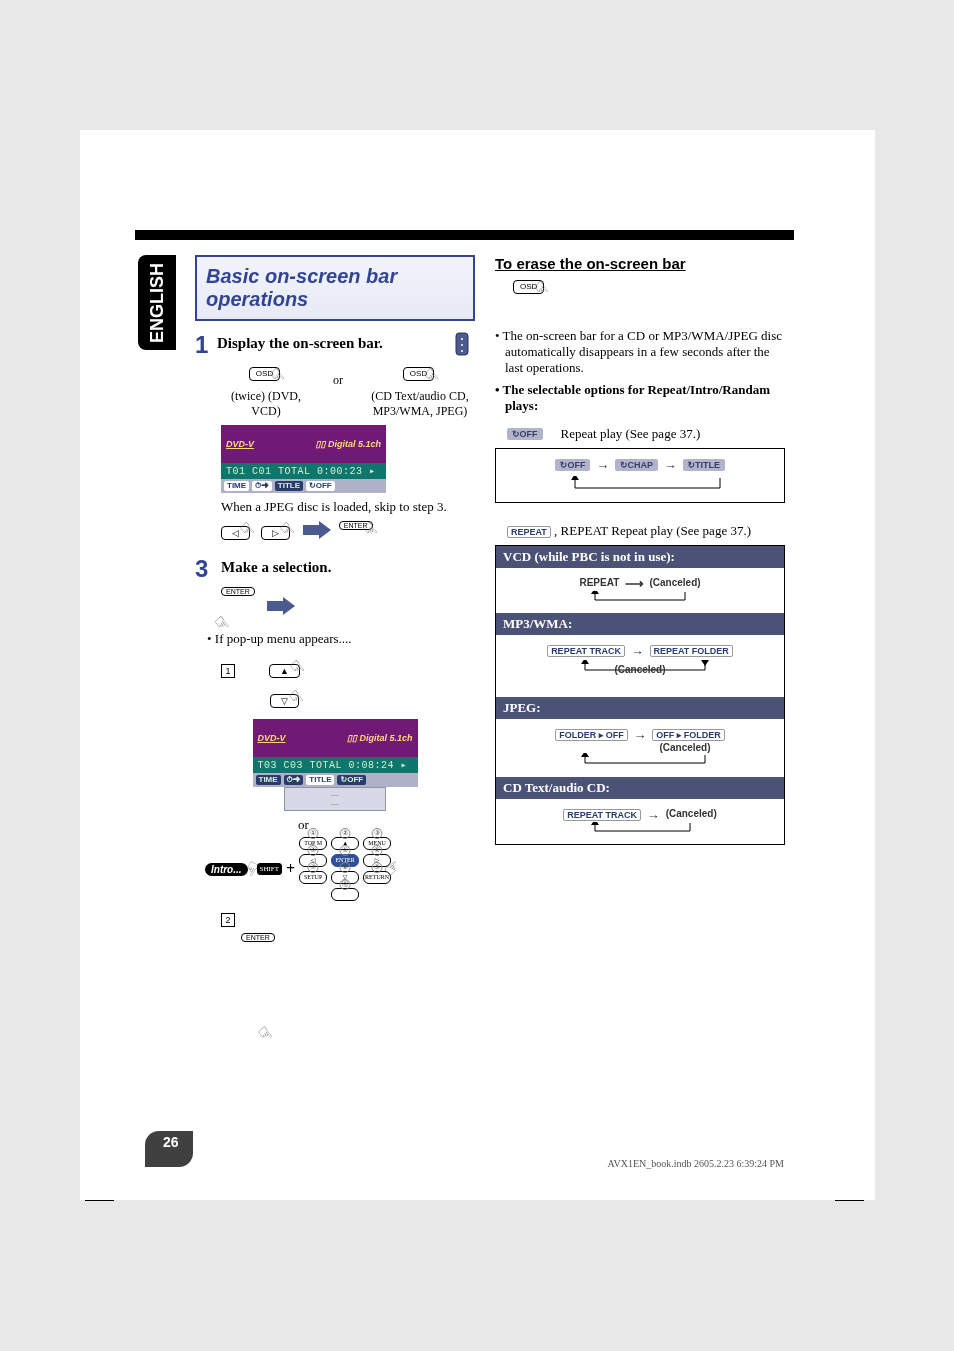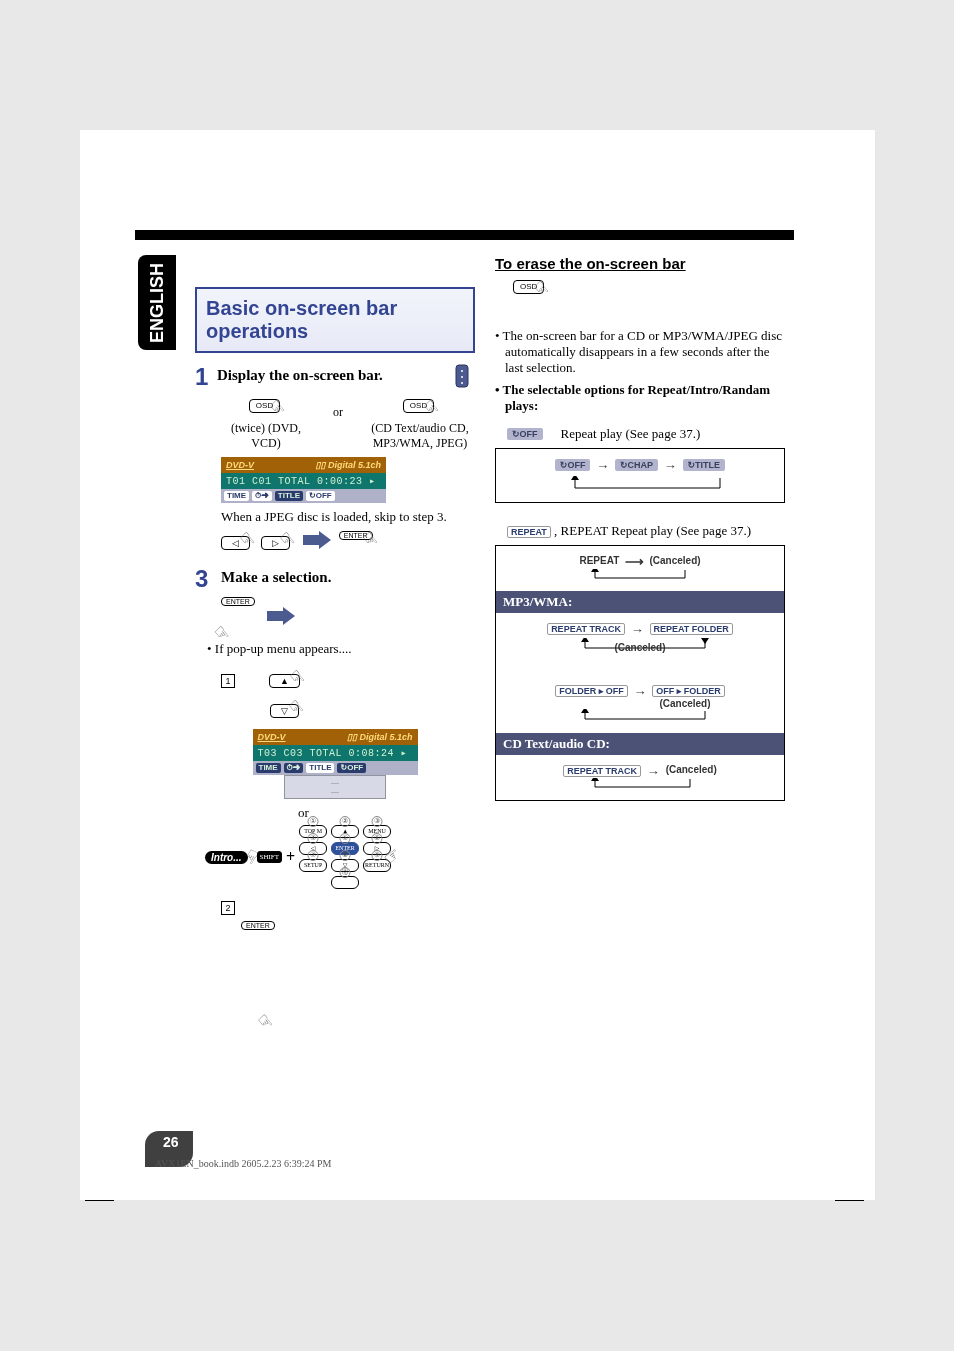--- a/index.html
+++ b/index.html
@@ -86,23 +86,23 @@
   }
   .content { position: absolute; left: 195px; top: 255px; right: 160px; bottom: 180px; }
   .col-left { position: absolute; left: 0; top: 0; width: 280px; }
   .col-right { position: absolute; left: 300px; top: 0; width: 290px; }
   .title-box {
     border: 2px solid #334592;
     background: linear-gradient(#f2f4fb, #e7eaf6);
     color: #334592;
     font-family: Arial, sans-serif;
     font-weight: bold;
+    font-style: italic;
     font-size: 20px;
     padding: 8px 9px;
-    margin-top: 32px;
   }
   .step-num {
     font-family: Arial, sans-serif;
     font-weight: bold;
     color: #334592;
     font-size: 24px;
     display: inline-block;
     width: 22px;
     vertical-align: top;
   }
@@ -135,23 +135,23 @@
     margin: -2px 0 0 -8px;
     color: #666;
   }
   .small-label { font-size: 12px; text-align: center; margin-top: 2px; }
   .osd-bar {
     width: 165px;
     font-family: Arial, sans-serif;
     font-size: 9px;
   }
   .osd-row1 {
-    background: #a16207;
+    background: #701a75;
     color: #ffda7a;
-    padding: 3px 5px;
+    padding: 14px 5px;
     display: flex;
     gap: 6px;
     align-items: center;
     font-style: italic;
     font-weight: bold;
   }
   .osd-row2 {
     background: #0f766e;
     color: #d0f0d0;
     padding: 2px 5px;
@@ -224,21 +224,21 @@
     border-radius: 14px 0 14px 0;
   }
   .footer {
     position: absolute;
     bottom: 182px;
     left: 155px;
     right: 170px;
     font-size: 10px;
     color: #555;
     display: flex;
-    justify-content: flex-start;
+    justify-content: flex-end;
     padding-top: 26px;
   }
   .numbox {
     display: inline-block;
     border: 1px solid #000;
     width: 12px;
     height: 12px;
     text-align: center;
     font-size: 9px;
     line-height: 12px;
@@ -468,21 +468,21 @@
     <div style="margin:8px 0 0 26px;">
       <span class="numbox">2</span>
       <div style="margin:6px 0 0 20px;"><span class="enter-btn">ENTER</span><span class="hand" style="display:block;">☟</span></div>
     </div>
   </div>
 
   <div class="col-right">
     <div class="section-head">To erase the on-screen bar</div>
     <div style="margin-left:18px;"><span class="osd-btn">OSD</span><span class="hand">☟</span></div>
 
-    <div class="note" style="margin-top:28px; margin-left:0; text-indent:-10px; padding-left:10px;">•  The on-screen bar for a CD or MP3/WMA/JPEG disc automatically disappears in a few seconds after the last selection.</div>
+    <div class="note" style="margin-top:28px; margin-left:0; text-indent:-10px; padding-left:10px;">•  The on-screen bar for a CD or MP3/WMA/JPEG disc automatically disappears in a few seconds after the last operations.</div>
     <div class="note" style="margin-left:0; font-weight:bold; text-indent:-10px; padding-left:10px;">•  The selectable options for Repeat/Intro/Randam plays:</div>
 
     <div style="margin:10px 0 0 12px;">
       <span class="chip">↻OFF</span>
       <span style="font-size:13px; margin-left:14px;">Repeat play (See page 37.)</span>
     </div>
     <div class="option-box">
       <div class="option-body">
         <div class="repeat-row">
           <span class="chip">↻OFF</span>
@@ -498,20 +498,21 @@
       </div>
     </div>
 
     <div style="margin:20px 0 0 12px; font-size:13px;">
       <span class="chip repeat">REPEAT</span>
       <span>, REPEAT</span>
       <span> Repeat play (See page 37.)</span>
     </div>
 
     <div class="option-box">
+      <div class="option-head">VCD (while PBC is not in use):</div>
       <div class="option-body">
         <span>REPEAT</span>
         <span class="arrow">⟶</span>
         <span style="font-weight:bold;">(Canceled)</span>
         <div><svg width="110" height="12">
               <path d="M 10 1 L 10 9 L 100 9 L 100 1" stroke="#000" fill="none"></path>
               <polygon points="6,3 14,3 10,-3" fill="#000"></polygon>
             </svg></div>
       </div>
       <div class="option-head">MP3/WMA:</div>
@@ -519,20 +520,21 @@
         <span class="chip repeat">REPEAT TRACK</span>
         <span class="arrow">→</span>
         <span class="chip repeat">REPEAT FOLDER</span>
         <div style="margin-top:2px;"><svg width="150" height="16">
               <path d="M 20 2 L 20 10 L 140 10 L 140 2" stroke="#000" fill="none"></path>
               <polygon points="16,4 24,4 20,-2" fill="#000"></polygon>
               <polygon points="136,4 144,4 140,-2" fill="#000" transform="rotate(180 140 2)"></polygon>
             </svg></div>
         <span style="font-weight:bold; position:relative; top:-14px;">(Canceled)</span>
       </div>
+      <div class="option-head">JPEG:</div>
       <div class="option-body">
         <span class="chip repeat">FOLDER ▸ OFF</span>
         <span class="arrow">→</span>
         <span class="chip repeat">OFF ▸ FOLDER</span>
         <div style="margin-left:90px;"><span style="font-weight:bold;">(Canceled)</span></div>
         <div><svg width="150" height="14">
               <path d="M 20 2 L 20 10 L 140 10 L 140 2" stroke="#000" fill="none"></path>
               <polygon points="16,4 24,4 20,-2" fill="#000"></polygon>
             </svg></div>
       </div>

